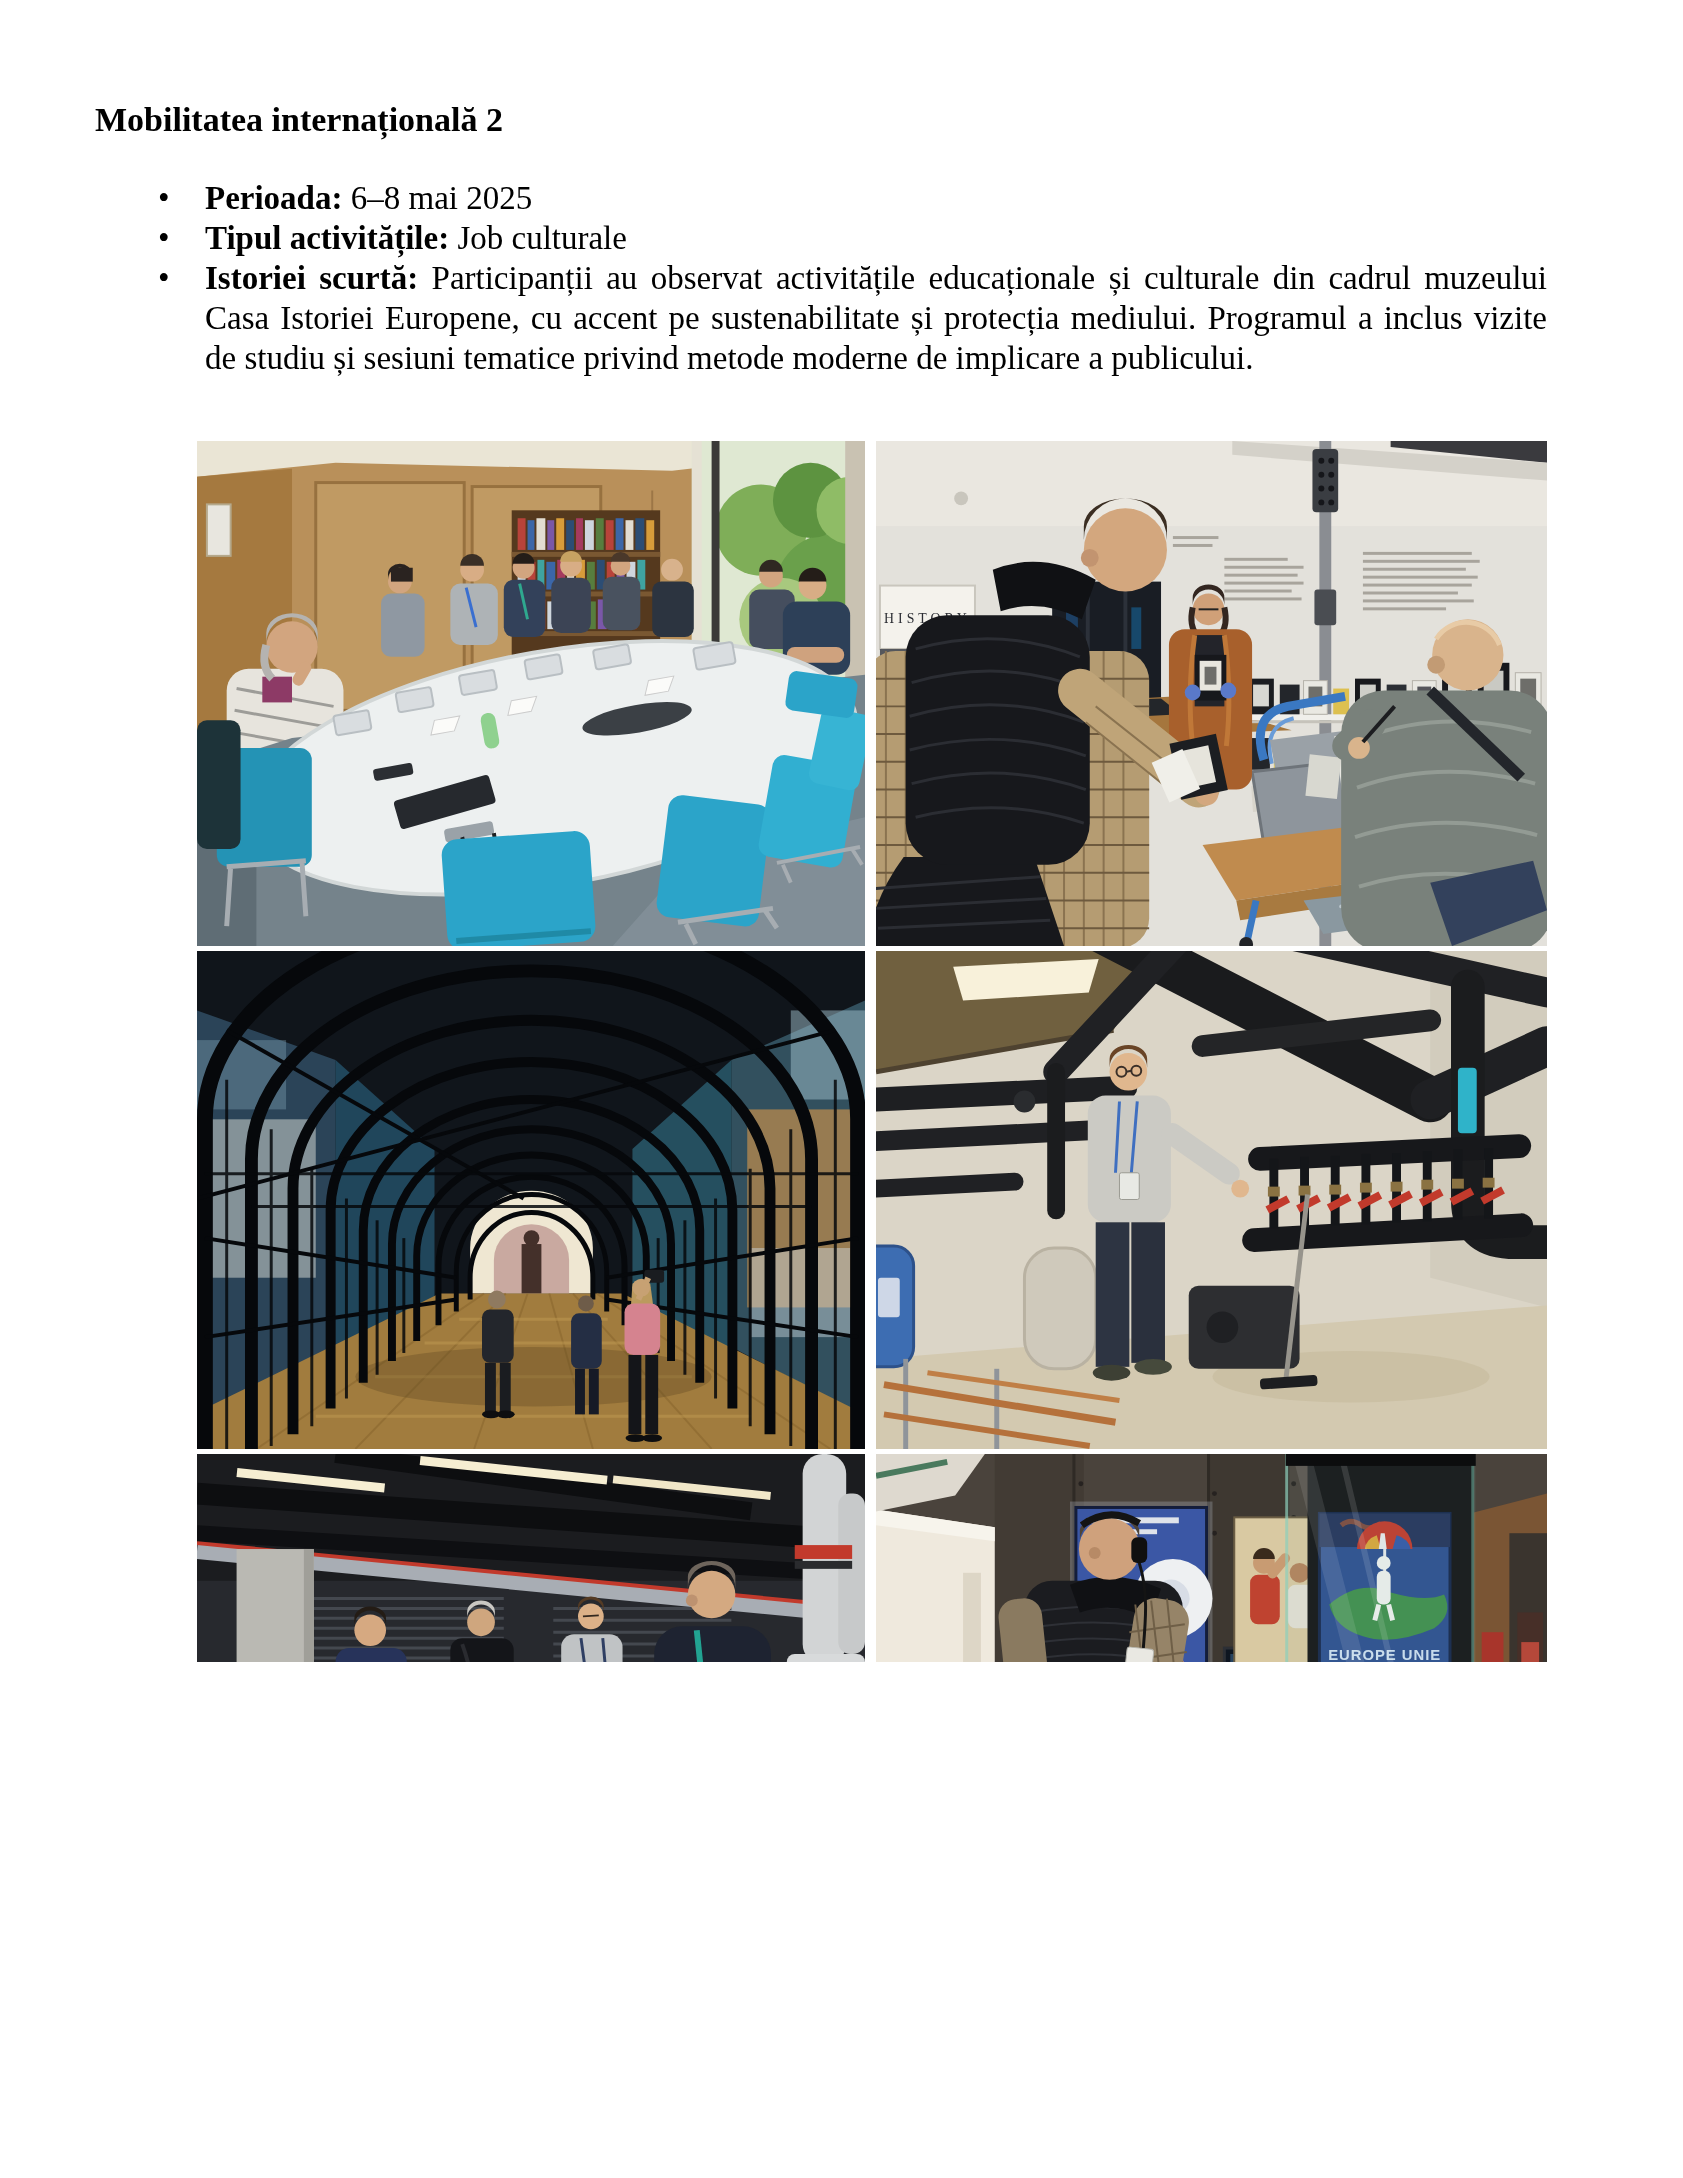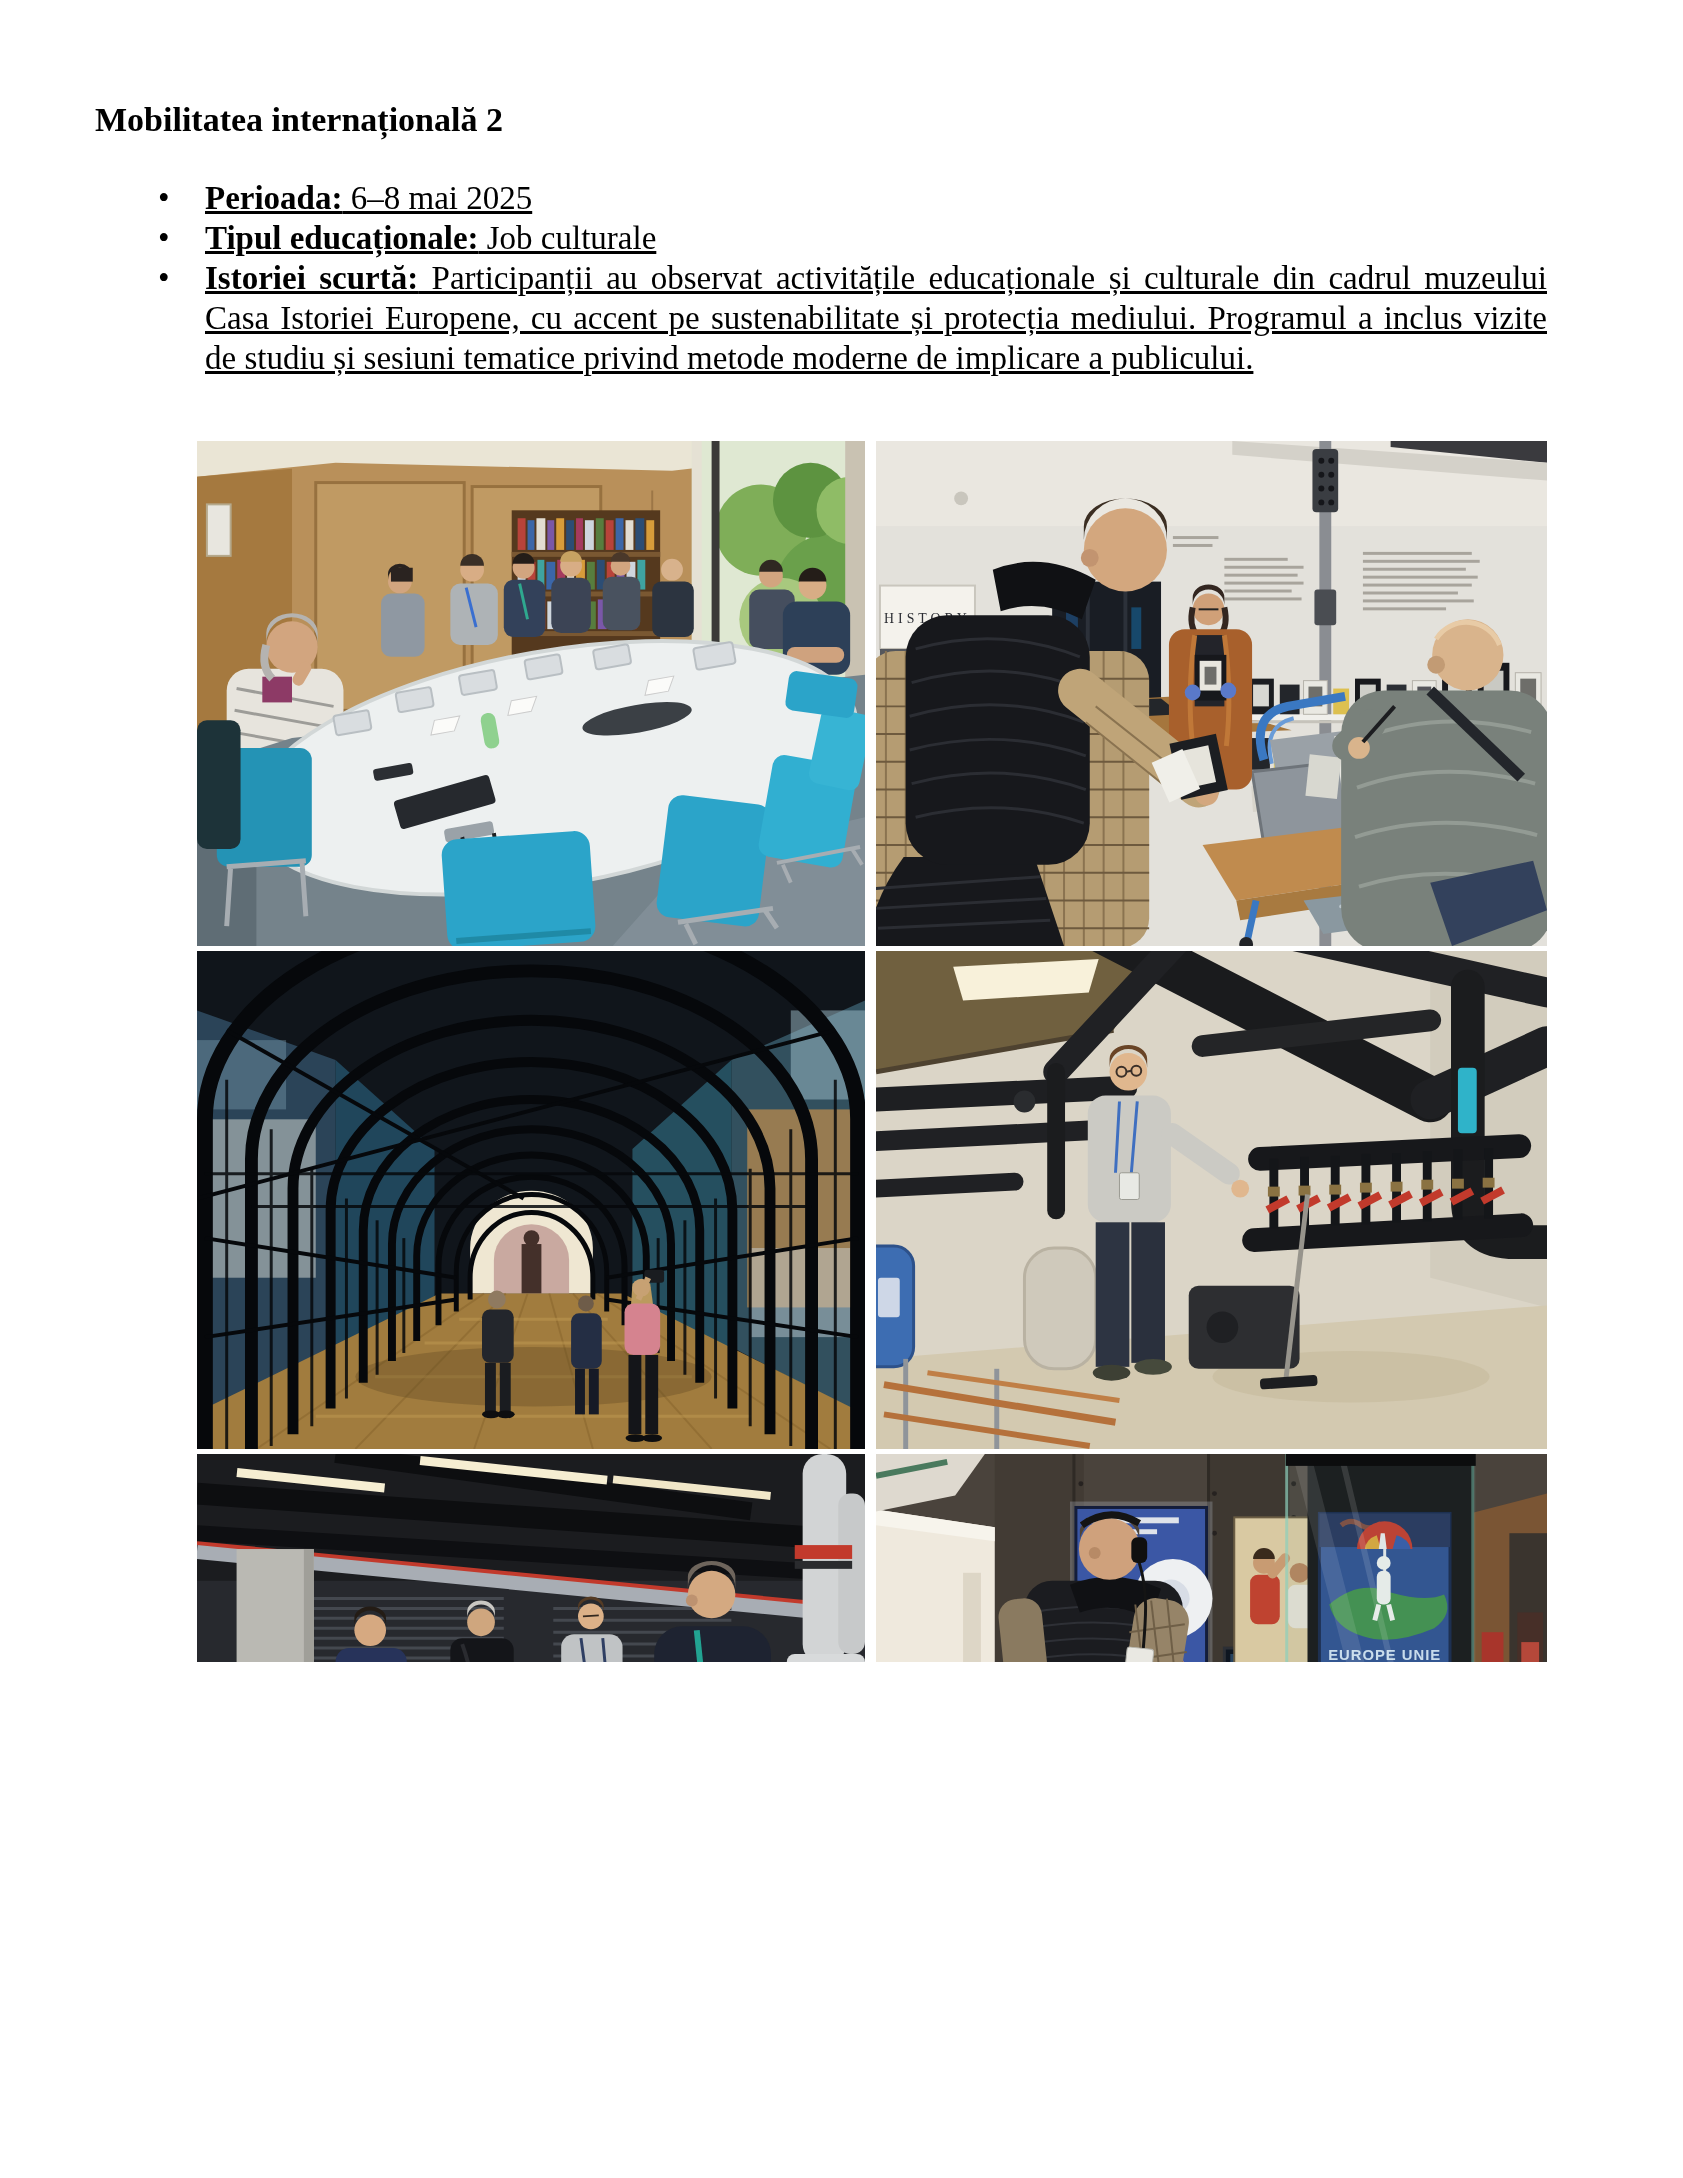--- a/index.html
+++ b/index.html
@@ -17,21 +17,20 @@
     white-space:nowrap;
   }
   .doc-list{
     position:absolute;left:0;top:178px;width:1547px;
     margin:0;padding:0;list-style:none;
     font-size:33px;line-height:40px;
   }
   .doc-list li{
     position:relative;
     padding-left:205px;
-    text-decoration:underline;
   }
   .doc-list li::before{
     content:"\2022";
     position:absolute;left:158px;top:0;
     font-size:33px;line-height:40px;
   }
   .doc-list li.desc{ text-align:justify; }
   .lbl{ font-weight:bold; }
   .photo-grid{
     position:absolute;left:197px;top:441px;
@@ -45,21 +44,21 @@
 </style>
 </head>
 <body>
 
 <div class="page">
 
   <div class="doc-title">Mobilitatea internațională 2</div>
 
   <ul class="doc-list">
     <li><span class="lbl">Perioada:</span><span> 6–8 mai 2025</span></li>
-    <li><span class="lbl">Tipul educaționale:</span><span> Job culturale</span></li>
+    <li><span class="lbl">Tipul activitățile:</span><span> Job culturale</span></li>
     <li class="desc"><span class="lbl">Istoriei scurtă:</span><span> Participanții au observat activitățile educaționale și culturale din cadrul muzeului Casa Istoriei Europene, cu accent pe sustenabilitate și protecția mediului. Programul a inclus vizite de studiu și sesiuni tematice privind metode moderne de implicare a publicului.</span></li>
   </ul>
 
   <div class="photo-grid">
 
     <figure aria-label="Participanți la o ședință în jurul unei mese ovale albe, într-o sală-bibliotecă cu pereți din lemn, scaune turcoaz și fereastră spre verdeață">
       <svg viewBox="0 0 675 510" preserveAspectRatio="none">
         <rect width="675" height="510" fill="#b9905a"></rect>
         <g>
           <rect x="0" y="0" width="675" height="300" fill="#b9905a"></rect>

